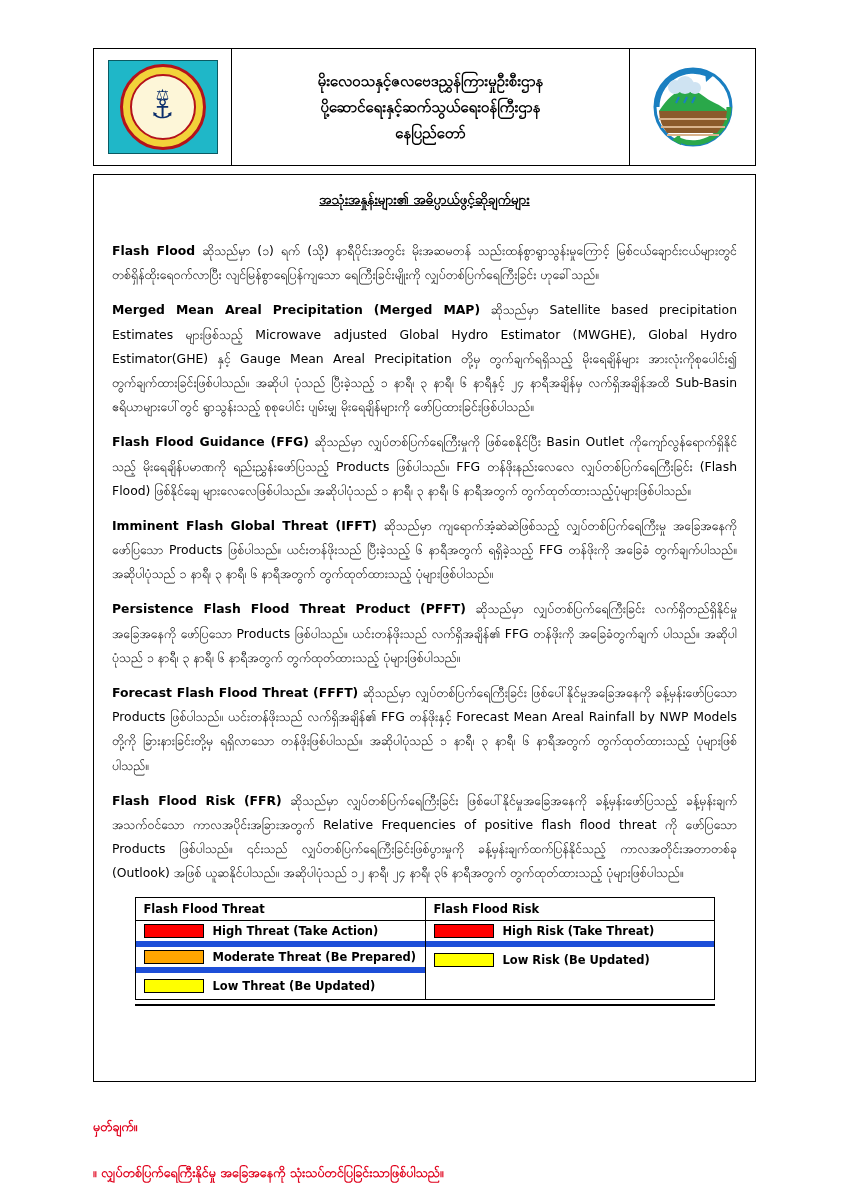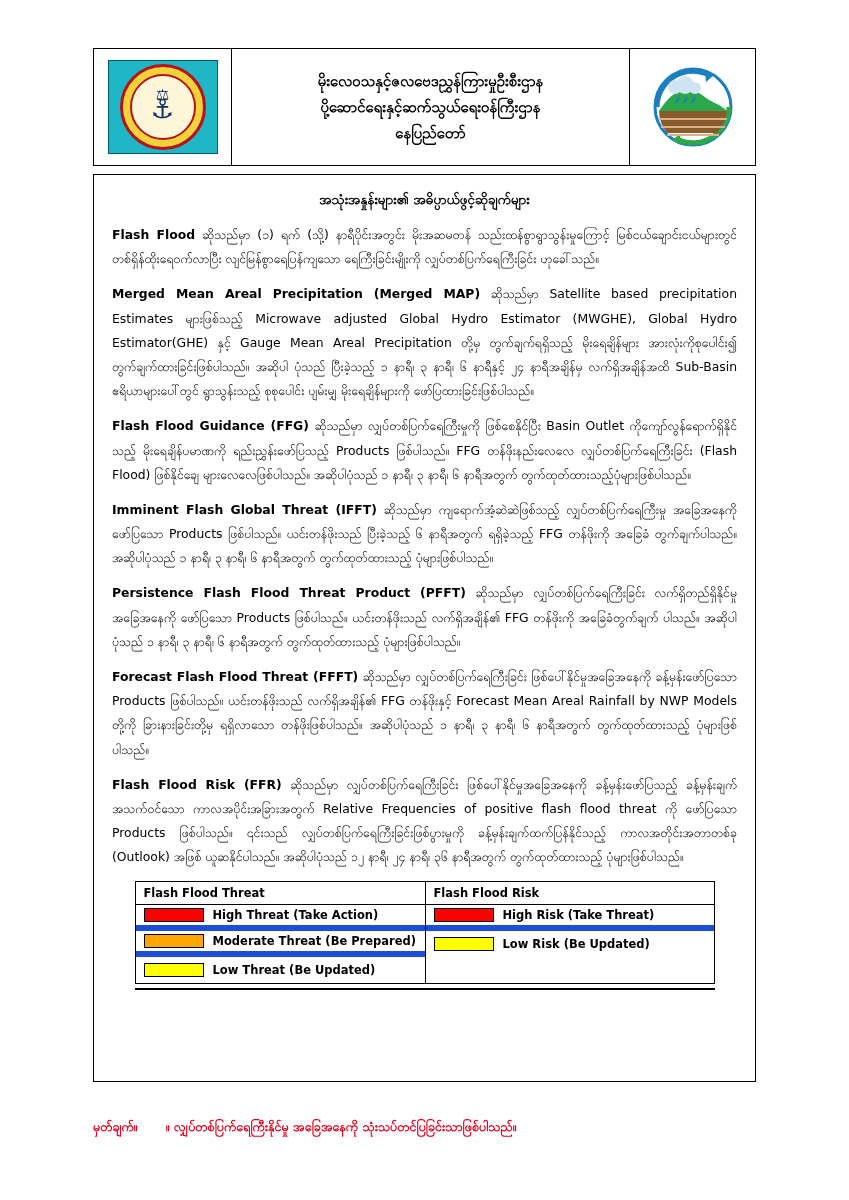--- a/index.html
+++ b/index.html
@@ -133,21 +133,22 @@
     width: 663px;
     height: 908px;
     border: 1px solid #000;
     box-sizing: border-box;
     padding: 14px 18px 10px 18px;
   }
   .doc-title {
     text-align: center;
     font-size: 13.5px;
     font-weight: bold;
-    margin: 2px 0 12px 0;
+    text-decoration: underline;
+    margin: 2px 0 28px 0;
   }
   p.para {
     margin: 0 0 11px 0;
     font-size: 12.4px;
     line-height: 1.95;
     text-align: justify;
     text-justify: inter-word;
   }
   p.para b { font-weight: bold; }
 
@@ -200,21 +201,23 @@
   
   .footer {
     position: absolute;
     left: 93px;
     top: 1119px;
     width: 680px;
     font-size: 12.6px;
     color: #e0001b;
     font-weight: bold;
     display: flex;
+    flex-direction: column;
     align-items: baseline;
+    gap: 28px;
   }
   .footer-note { margin-right: 28px; white-space: nowrap; }
   .footer-text { white-space: nowrap; }
 </style>
 </head>
 <body>
 
 <div class="page">
 
   <div class="header">

